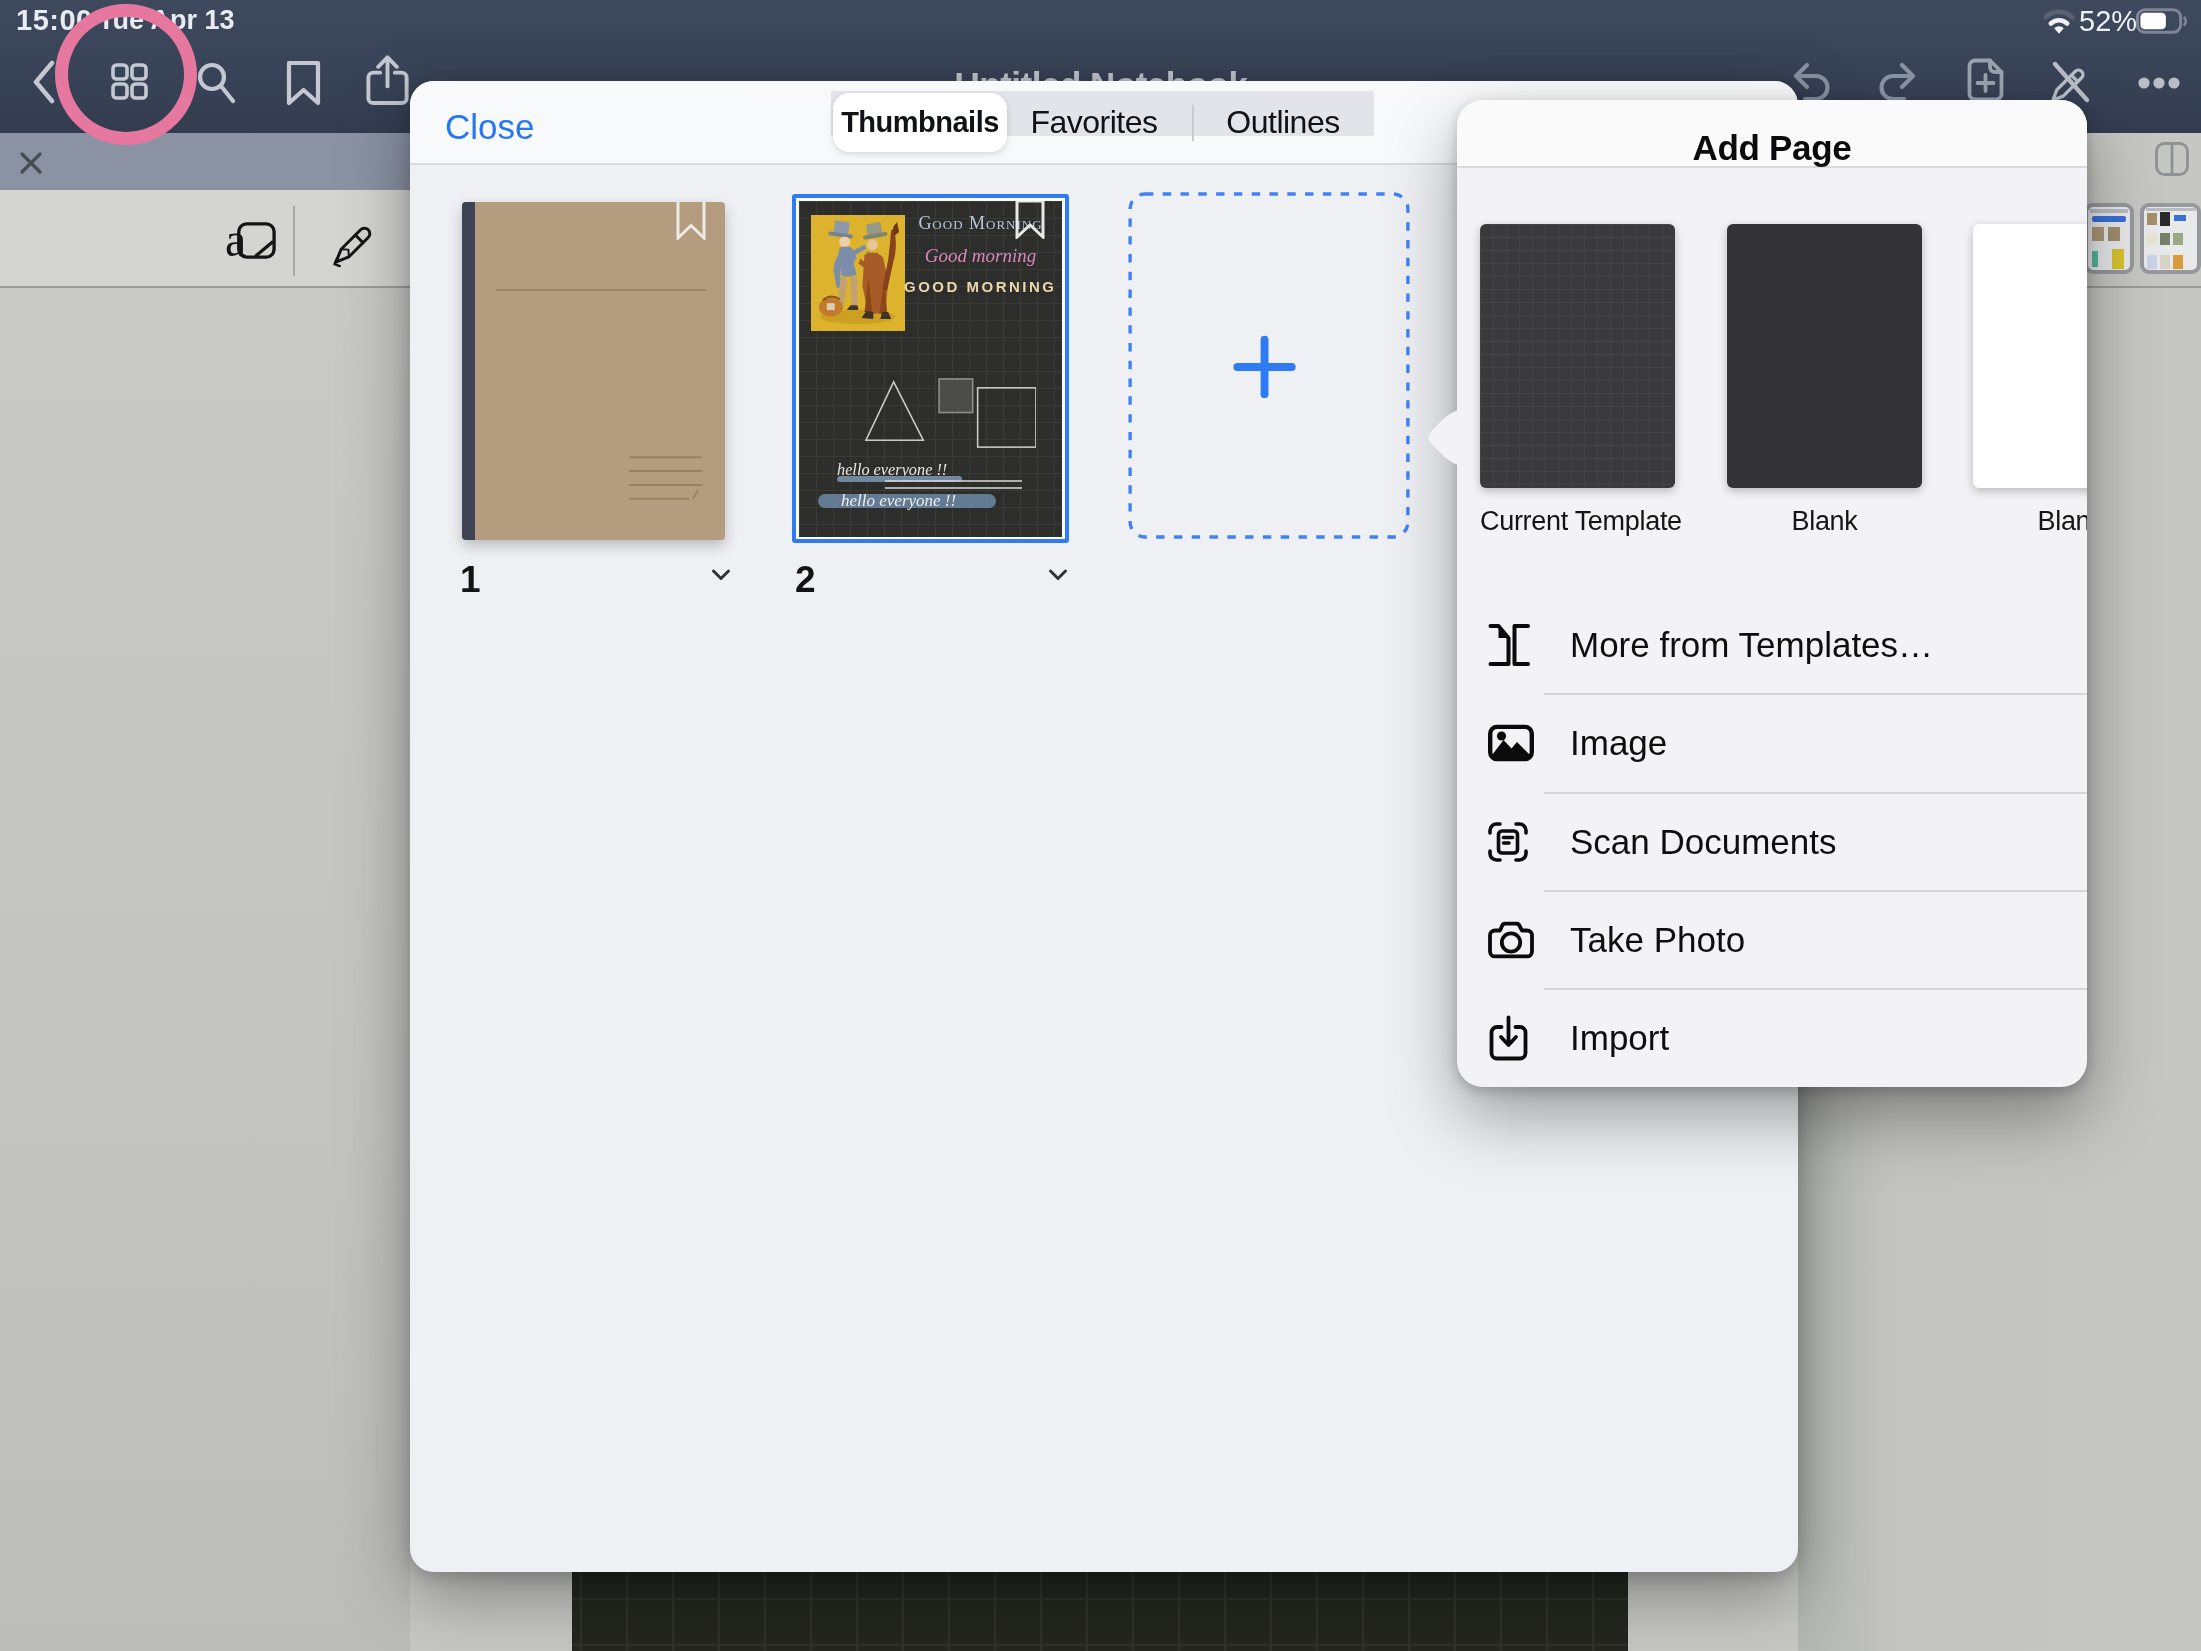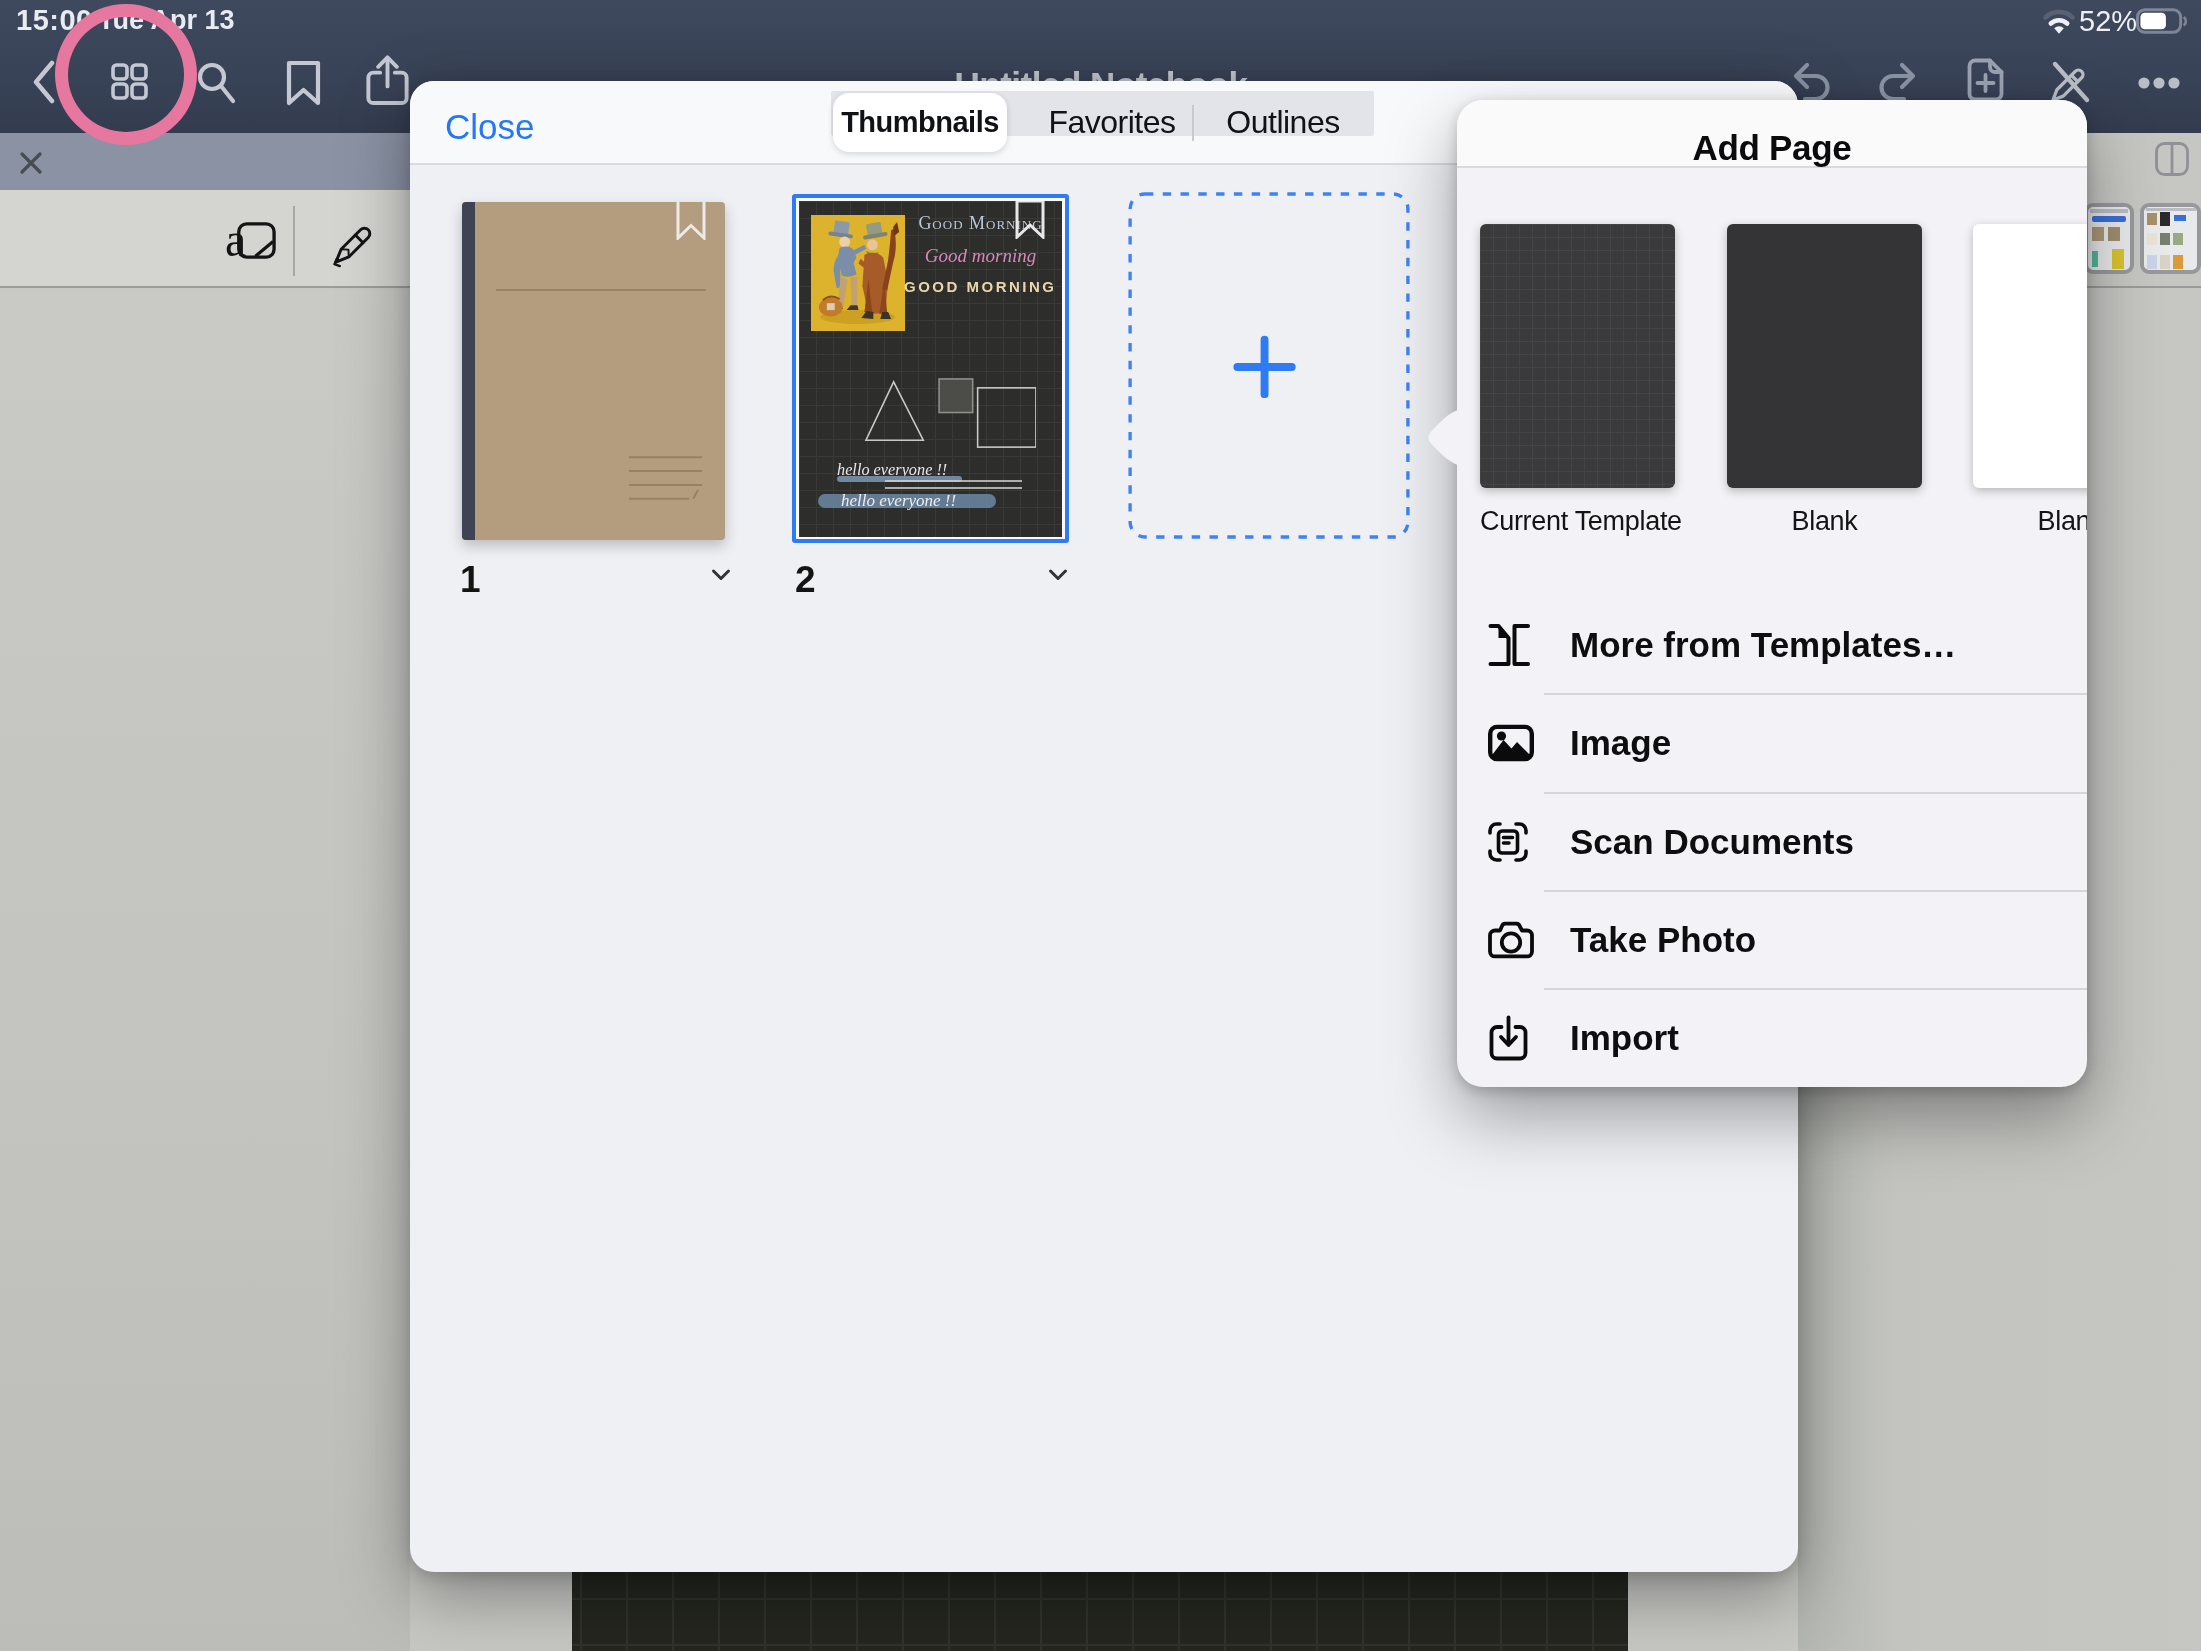--- a/index.html
+++ b/index.html
@@ -68,21 +68,21 @@
     border-bottom:2px solid #d9dadc; text-align:center; }
   #pophead .t { font-size:35px; font-weight:bold; color:#0b0b0d; line-height:95px; letter-spacing:-0.3px; }
   #popbody { left:0; top:99px; width:100%; height:888px; border-radius:0 0 26px 26px; overflow:hidden; }
   .tprev { position:absolute; top:25px; width:195px; height:264px; border-radius:6px; box-shadow:0 3px 10px rgba(0,0,0,.25); }
   #prev1 { left:23px; background:#3a3a3c;
     background-image:linear-gradient(#444447 1px, transparent 1px),linear-gradient(90deg,#444447 1px, transparent 1px);
     background-size:13px 13px; }
   #prev2 { left:270px; background:#343436; }
   #prev3 { left:516px; background:#ffffff; }
   .tlabel { position:absolute; top:307px; font-size:27px; color:#141416; letter-spacing:-0.3px; }
-  .mrow { position:absolute; left:0; width:100%; height:99px;font-weight:bold; }
+  .mrow { position:absolute; left:0; width:100%; height:99px; }
   .mrow .txt { position:absolute; left:113px; top:50%; transform:translateY(-50%); font-size:35px; color:#0e0e10; }
   .mrow svg { position:absolute; left:31px; top:50%; transform:translateY(-50%); }
   .msep { position:absolute; left:87px; width:543px; height:2px; background:#d5d5da; }
 </style>
 </head>
 <body>
   <div class="abs" id="navbar"></div>
   <div class="abs" id="status-date">Tue Apr 13</div>
   <div class="abs" id="status-left">15:00</div>
   <div class="abs" id="bgtitle">Untitled Notebook</div>
@@ -199,21 +199,21 @@
   </div>
   <div class="abs" id="bottompage"></div>
   <div class="abs" id="pinkcircle"></div>
 
   <div class="abs" id="sheet">
     <div class="abs" id="sheethead"></div>
     <div class="abs" id="closebtn">Close</div>
     <div class="abs" id="seg">
       <div class="sel"></div>
       <div class="t" style="left:2px; width:174px; font-weight:bold; font-size:29px;">Thumbnails</div>
-      <div class="t" style="left:191px; width:180px;">Favorites</div>
+      <div class="t" style="left:173px; width:180px;">Favorites</div>
       <div class="t" style="left:362px; width:180px;">Outlines</div>
       <div class="d"></div>
     </div>
     <div class="abs" id="thumb1">
       <div class="spine"></div>
       <div class="tline"></div>
       <svg style="position:absolute; left:214px; top:-2px;" width="30" height="40" viewBox="0 0 30 40" fill="none" stroke="#eceae6" stroke-width="3">
         <path d="M2,0 H28 V38 L15,25.5 L2,38 Z"></path>
       </svg>
       <svg style="position:absolute; left:164px; top:252px;" width="79" height="50" viewBox="0 0 80 50" stroke="#95825e" stroke-width="2" fill="none">

